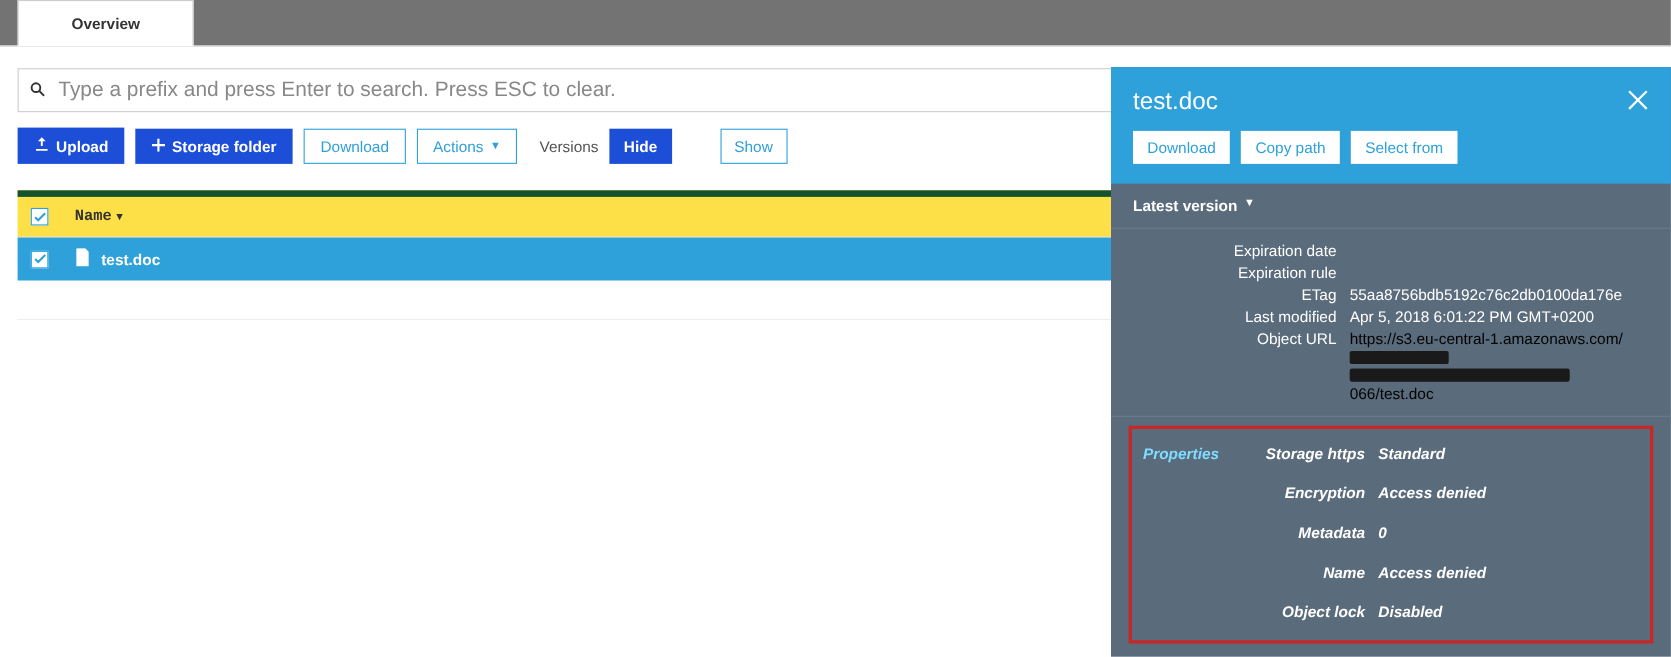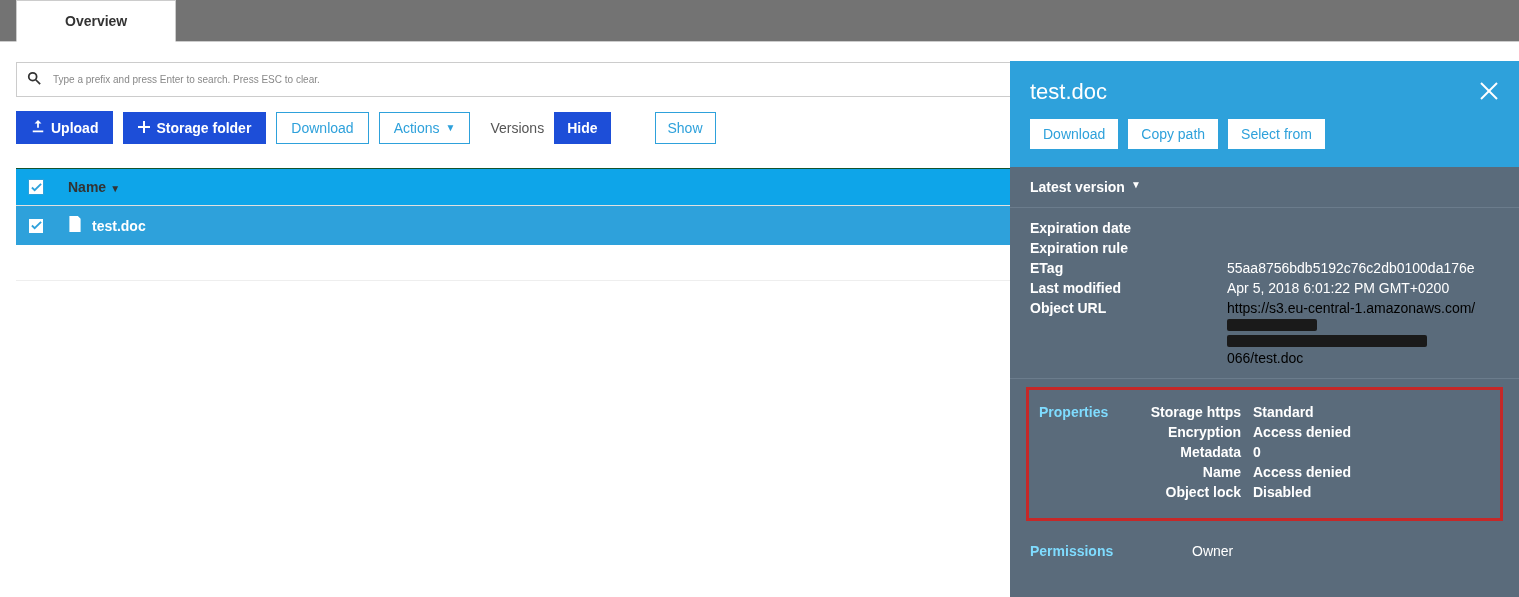--- a/index.html
+++ b/index.html
@@ -5,35 +5,35 @@
   * { box-sizing: border-box; margin: 0; padding: 0; }
   body { font-family: "Helvetica Neue", Arial, sans-serif; font-size: 14px; background: #fff; color: #333; width: 1519px; height: 597px; overflow: hidden; }
   
   .tab-bar { display: flex; border-bottom: 1px solid #ccc; background: #737373; }
   .tab { padding: 12px 48px; background: #fff; border: 1px solid #ccc; border-bottom: 1px solid #fff; margin-bottom: -1px; margin-left: 16px; font-weight: bold; }
   
   .main-content { padding: 20px 16px; }
   
   .search-bar { display: flex; align-items: center; border: 1px solid #ccc; padding: 8px 10px; margin-bottom: 14px; }
   .search-bar svg { width: 14px; height: 14px; margin-right: 12px; }
-  .search-input { flex: 1; border: none; outline: none; font-size: 10px; color: #0369a1; }
+  .search-input { flex: 1; border: none; outline: none; font-size: 19px; color: #0369a1; }
   .search-input::placeholder { color: #888; }
   
   .toolbar { display: flex; align-items: center; gap: 10px; margin-bottom: 24px; }
   .btn { display: inline-flex; align-items: center; gap: 6px; padding: 7px 14px; font-size: 14px; cursor: pointer; border: 1px solid transparent; }
   .btn-primary { background: #1d4ed8; color: #fff; font-weight: bold; }
   .btn-primary svg { fill: #fff; }
   .btn-outline { background: #fff; color: #2ea1db; border: 1px solid #2ea1db; }
   .toolbar-label { margin-left: 10px; color: #555; }
   .toggle-group { display: flex; gap: 44px; }
   .toggle-group .btn { padding: 7px 12px; }
   .toggle-group .btn-primary { font-weight: bold; }
   
   .table { width: 100%; }
-  .thead { display: flex; padding: 10px 12px; border-top: 1px solid #14532d; border-bottom: 1px solid #e0e0e0; background: #0ea5e9; }
+  .thead { display: flex; padding: 10px 12px; border-top: 6px solid #14532d; border-bottom: 1px solid #e0e0e0; background: #fde047; font-family: Liberation Mono, monospace; }
   .col-check { width: 40px; display:flex; align-items:center; }
   .col-name { flex: 1; font-weight: bold; }
   .col-modified { width: 360px; font-weight: bold; }
   .sort { font-size: 10px; margin-left: 4px; }
   .trow { display: flex; padding: 10px 12px; background: #2ea1db; color: #fff; align-items: center; font-weight: bold; }
   .trow .col-modified { font-weight: bold; }
   .checkbox { width: 16px; height: 16px; background: #fff; border: 1px solid #2ea1db; display: inline-flex; align-items: center; justify-content: center; }
   .checkbox svg { width: 11px; height: 11px; }
   .blank-row { height: 36px; border-bottom: 1px solid #eee; }
   
@@ -47,29 +47,29 @@
   .panel-title { font-size: 22px; font-weight: 300; }
   .close-icon svg { width: 20px; height: 20px; stroke: #fff; stroke-width: 2; }
   .panel-buttons { display: flex; gap: 10px; }
   .panel-buttons .btn { background: #fff; color: #2ea1db; font-weight: normal; padding: 6px 12px; }
   
   .panel-section { padding: 12px 20px; border-bottom: 1px solid #6b7c8c; }
   .version-dd { display: flex; align-items: flex-start; gap: 6px; font-weight: bold; }
   .version-dd .caret { font-size: 10px; }
   
   .kv-grid { display: grid; grid-template-columns: 185px 1fr; gap: 4px 12px; }
-  .kv-label { font-weight: bold; }
+  .kv-label { text-align: right; font-weight: normal; }
   .kv-value { word-break: break-all; }
   .kv-value a { color: #000000; text-decoration: none; }
   
   .redacted { display:inline-block; background: #1a1a1a; height: 12px; vertical-align: middle; border-radius: 2px; }
   
   .section-label { color: #7fdcff; font-weight: bold; }
   .props-section { border: 3px solid #c62828; margin: 8px 16px 8px 16px; padding: 14px 10px 18px 10px; }
-  .props-grid { display: grid; grid-template-columns: 95px 95px 1fr; gap: 4px 12px; }
+  .props-grid { display: grid; grid-template-columns: 95px 95px 1fr; gap: 20px 12px; font-style: italic; }
   .props-grid .kv-label { text-align: right; font-weight: bold; }
   
   .perm-section { padding: 14px 20px; }
   .perm-grid { display: grid; grid-template-columns: 150px 1fr; gap: 4px 12px; }
 </style>
 </head>
 <body>
 
 <div class="tab-bar">
   <div class="tab">Overview</div>

